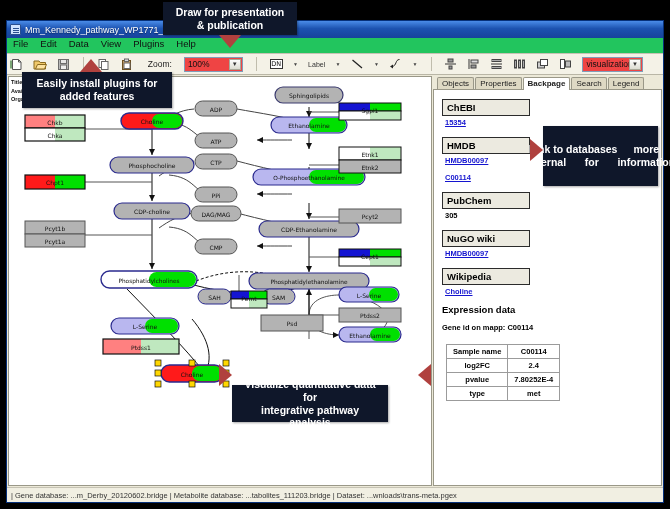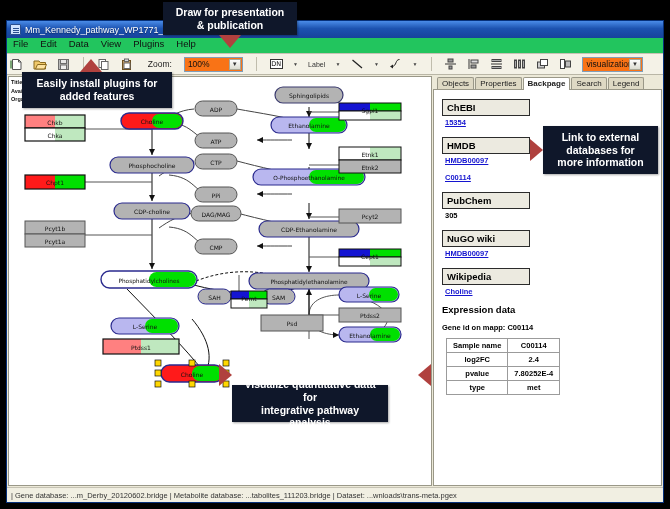--- a/index.html
+++ b/index.html
@@ -35,21 +35,21 @@
   .menubar span { padding:0 6px; cursor:default; }
   
   .toolbar {
     height:21px; background:#f4f2e7; border-bottom:1px solid #b9b6a6;
     display:flex; align-items:center; gap:10px; padding:0 3px; flex:none;
   }
   .tbtn { width:16px; height:16px; display:flex; align-items:center; justify-content:center;
           font-size:10px; color:#5a5a4a; }
   .tbtn svg { display:block; }
   .zoomlbl { font-size:8.5px; color:#222; margin-left:5px; margin-right:2px; }
-  .combo { height:15px; border:1px solid #7f9db9; background:#f97316; display:flex;
+  .combo { height:15px; border:1px solid #7f9db9; background:#ef4444; display:flex;
            align-items:center; font-size:8.5px; padding-left:3px; color:#111; position:relative; }
   .combo .arrow { position:absolute; right:1px; top:1px; width:12px; height:11px;
                   background:linear-gradient(#fdfdfd,#dcdcd2); border:1px solid #a9a899;
                   display:flex; align-items:center; justify-content:center; font-size:6px; color:#333; }
   .combo-zoom { width:74px; }
   .combo-vis { width:76px; margin-left:auto; margin-right:17px; }
   .sep { width:1px; height:14px; background:#c0bdad; margin:0 3px; }
   .mini-arrow { font-size:5px; color:#444; width:7px; text-align:center; }
   .tlabel { font-size:7px; color:#333; }
   
@@ -67,21 +67,21 @@
                overflow:hidden; position:relative; padding:7px 0 0 8px; }
   .dbhead {
     display:inline-block; border:1px solid #2b2b2b; background:#eceae0;
     font-size:9.5px; font-weight:bold; color:#000; padding:2px 6px 2px 4px;
     min-width:88px; margin-bottom:2px;
   }
   .dblink { display:block; font-size:7.5px; color:#1414cf; text-decoration:underline;
             margin:0 0 8px 3px; font-weight:bold; }
   .dbplain { display:block; font-size:7.5px; color:#000; margin:0 0 8px 3px; font-weight:bold; }
   .exprhead { font-size:9.5px; font-weight:bold; color:#000; margin:2px 0 8px 0; }
-  .geneid { font-size:7.5px; font-weight:bold; color:#000; margin-bottom:6px; }
+  .geneid { font-size:7.5px; font-weight:bold; color:#000; margin-bottom:12px; }
   table.expr { border-collapse:collapse; margin-left:4px; }
   table.expr td { border:1px solid #9b9b9b; font-size:7.5px; font-weight:bold;
                   text-align:center; padding:2px 6px; color:#000; background:#fff; }
   
   .statusbar { height:15px; background:#f1efe2; border-top:1px solid #c6c3b4;
                display:flex; align-items:center; font-size:7.5px; color:#333;
                padding-left:4px; flex:none; }
   
   .pw { position:absolute; left:0; top:0; }
   
@@ -580,21 +580,21 @@
   <div>&amp; publication</div>
 </div>
 <div class="ptr ptr-down" style="left:219px; top:35px;"></div>
 
 <div class="callout" style="left:22px; top:72px; width:150px; height:36px; flex-direction:column;">
   <div>Easily install plugins for</div>
   <div>added features</div>
 </div>
 <div class="ptr ptr-up" style="left:80px; top:59px;"></div>
 
-<div class="callout" style="left:543px; top:126px; width:115px; height:48px; flex-direction:column;">
+<div class="callout" style="left:543px; top:126px; width:115px; height:60px; flex-direction:row;">
   <div>Link  to external</div>
   <div>databases  for</div>
   <div>more information</div>
 </div>
 <div class="ptr ptr-right" style="left:530px; top:139px;"></div>
 
 <div class="callout" style="left:232px; top:357px; width:156px; height:37px; flex-direction:column;margin-top:28px;">
   <div>Visualize quantitative data  for</div>
   <div>integrative pathway analysis</div>
 </div>

